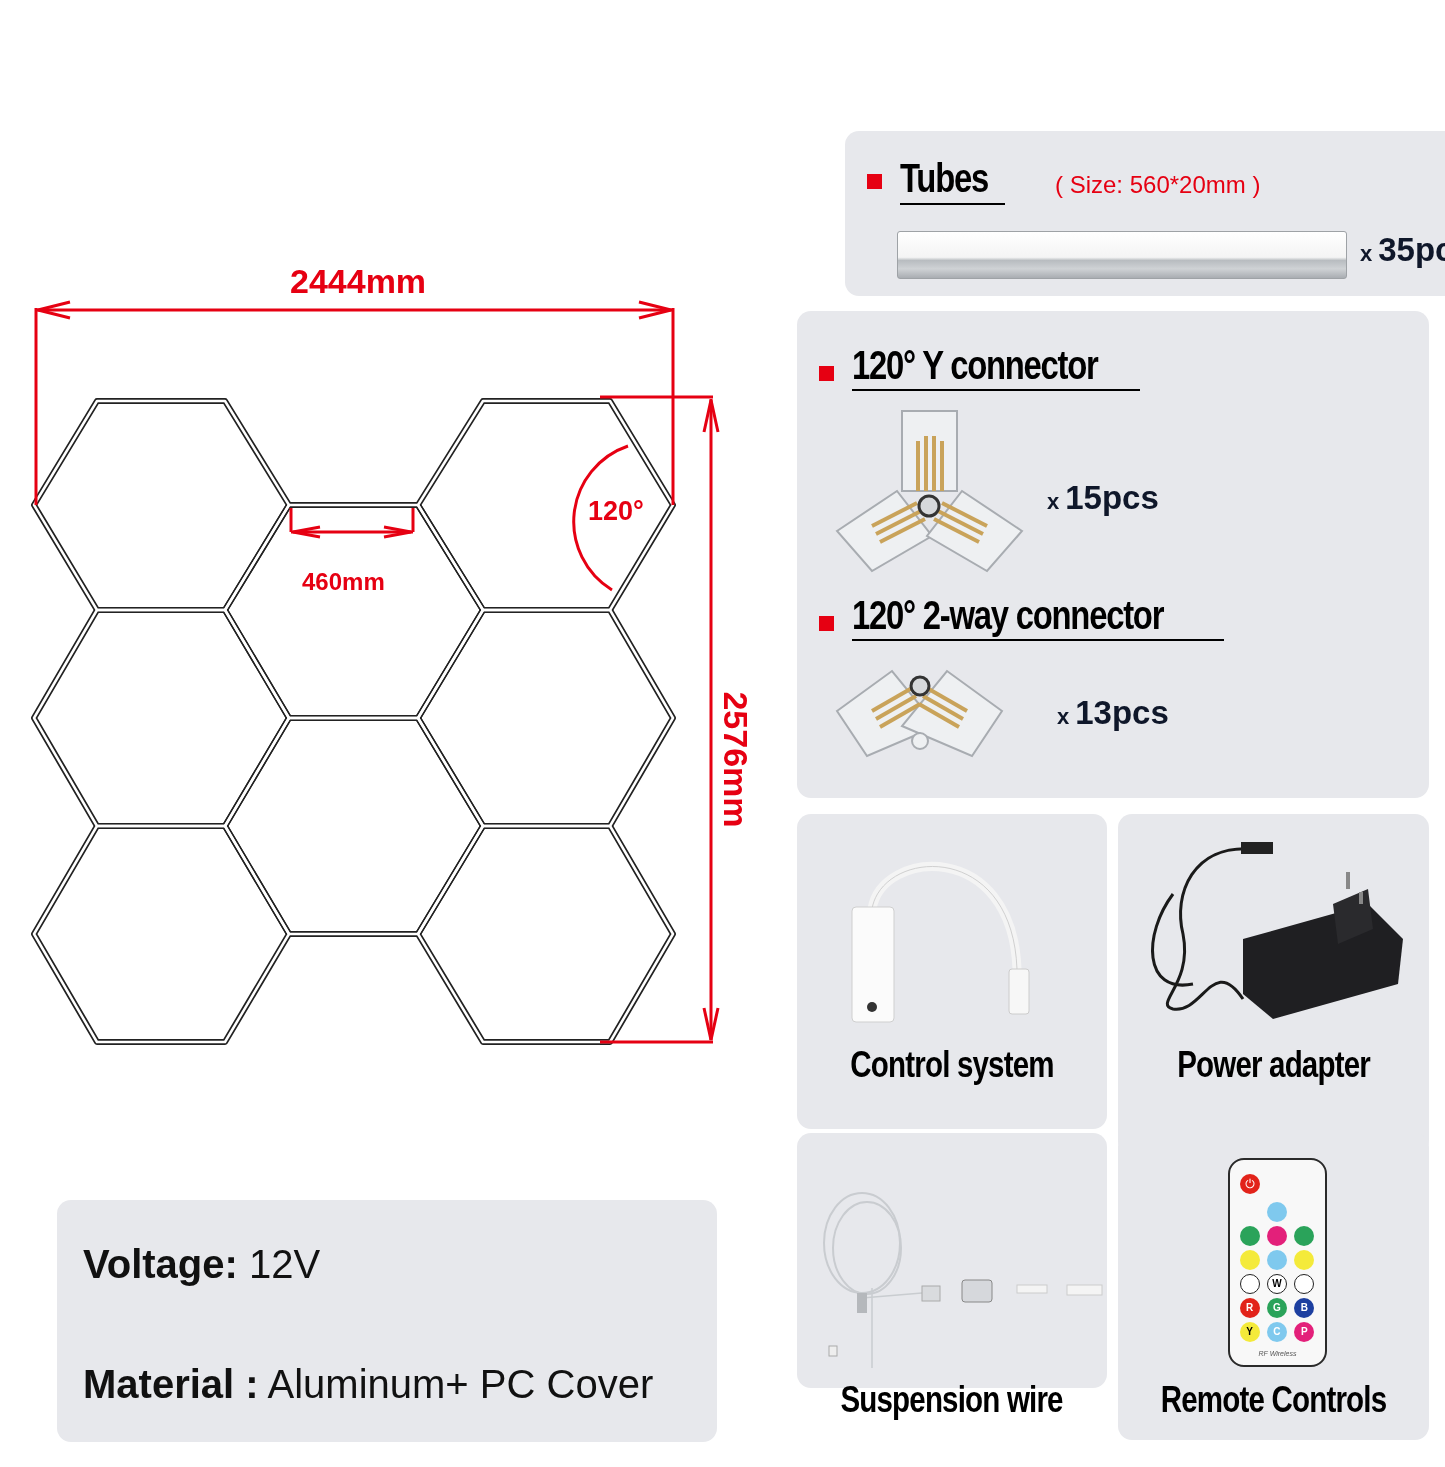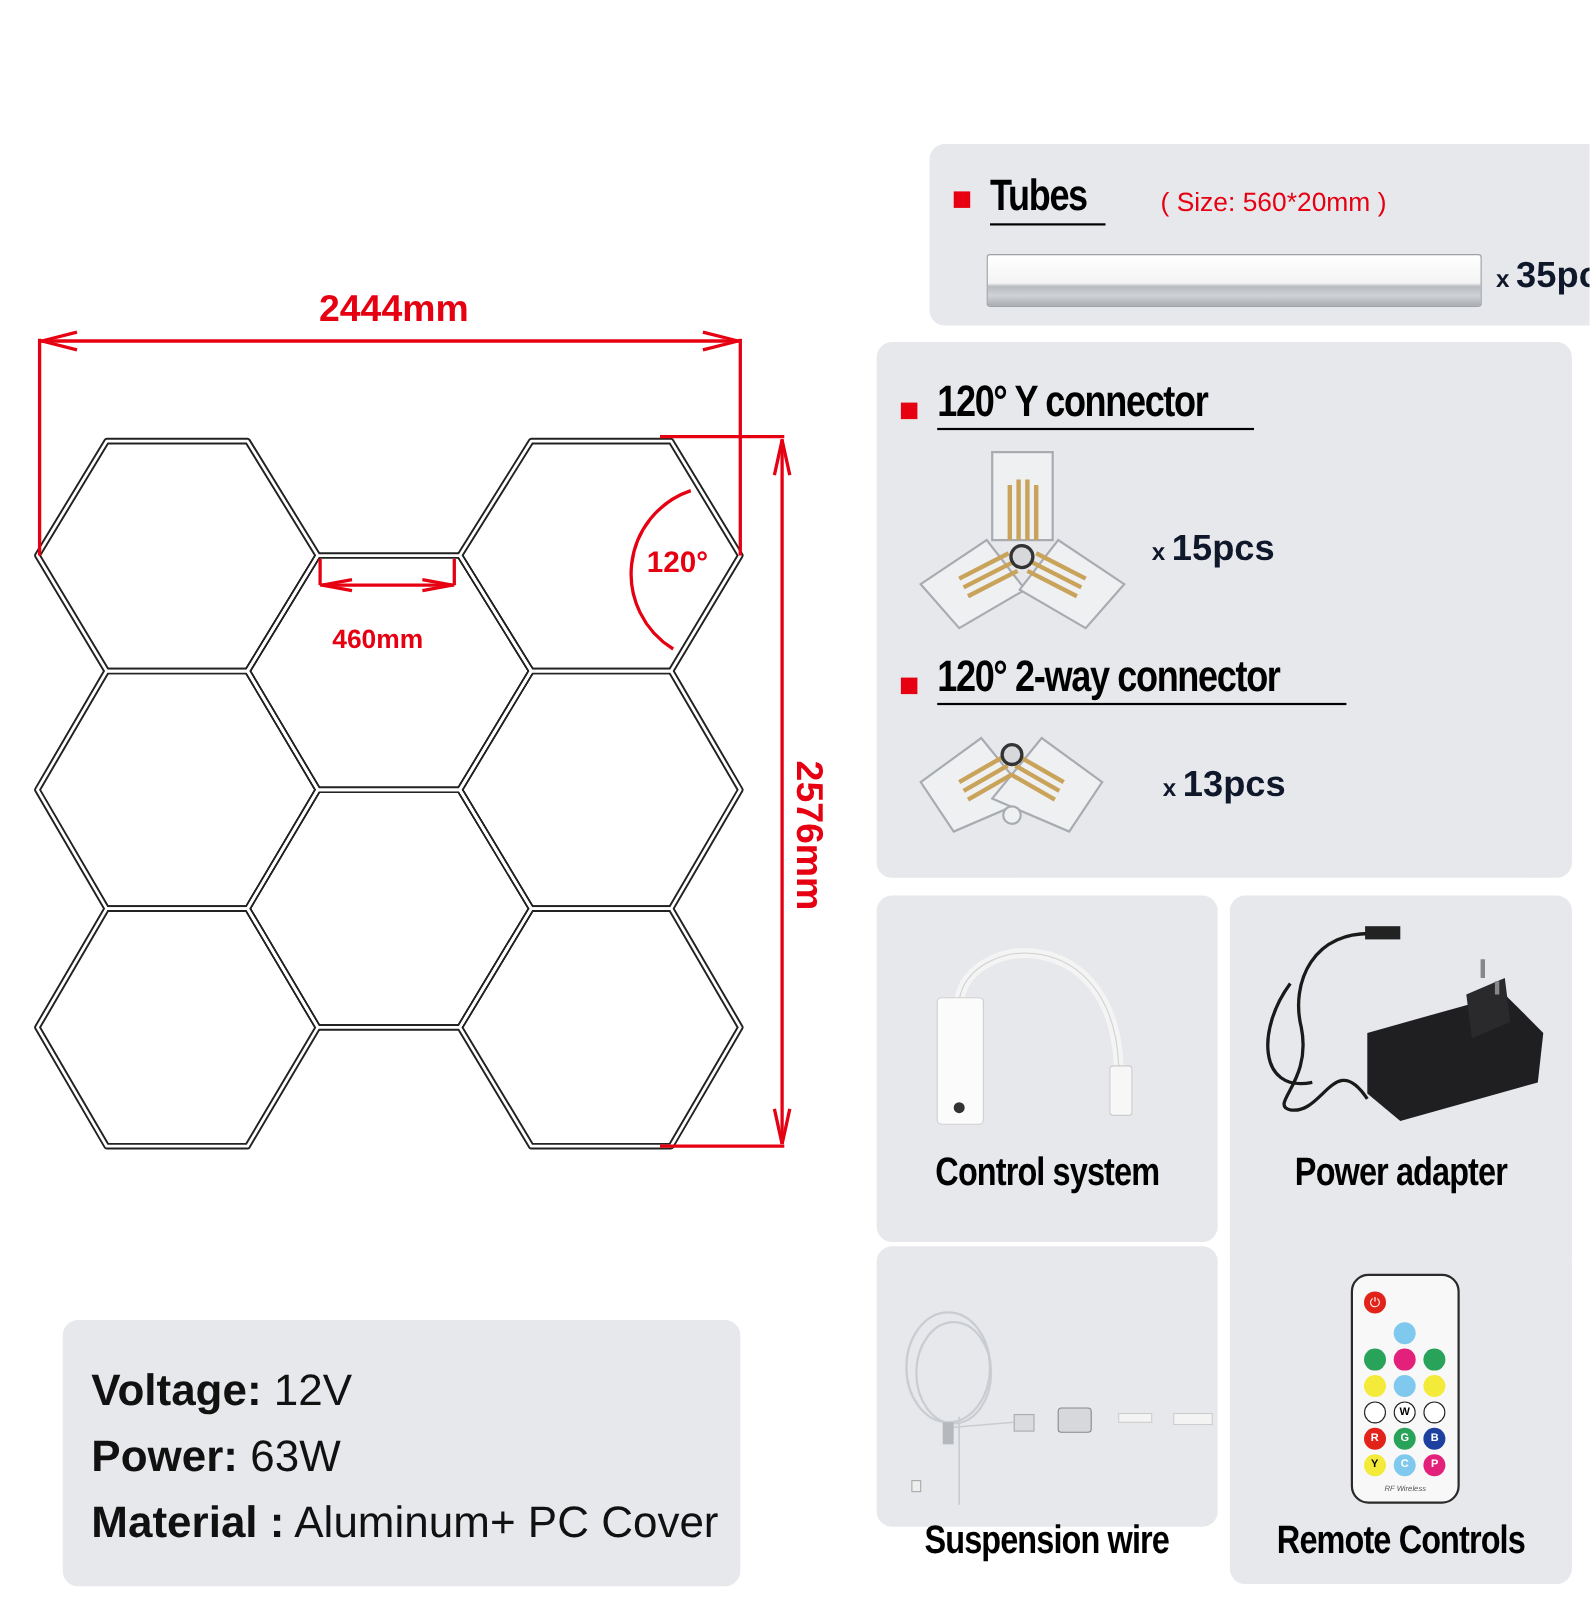--- a/index.html
+++ b/index.html
@@ -70,28 +70,24 @@
       <polyline points="384,527 411,532 384,537"></polyline>
       <path d="M 628 446 A 80 80 0 0 0 612 590"></path>
     </g>
   </svg>
   <div class="dim-label" style="left:290px;top:12px;font-size:34px;">2444mm</div>
   <div class="dim-label" style="left:302px;top:318px;font-size:24px;">460mm</div>
   <div class="dim-label" style="left:588px;top:246px;font-size:27px;">120°</div>
   <div class="dim-label" style="left:655px;top:490px;font-size:34px;transform:rotate(90deg);transform-origin:center;width:160px;text-align:center;">2576mm</div>
 </div>
 
-<div class="card" style="left:57px;top:1200px;width:616px;height:242px;">
+<div class="card" style="left:57px;top:1200px;width:616px;height:242px;padding-left:44px;">
   <div class="spec-line" style="top:42px;">
     <b>Voltage:</b>
     <span>12V</span>
-  </div>
-  <div class="spec-line" style="top:102px;">
-    <b>Power:</b>
-    <span>63W</span>
   </div>
   <div class="spec-line" style="top:162px;">
     <b>Material :</b>
     <span>Aluminum+ PC Cover</span>
   </div>
 </div>
 
 <div class="card" style="left:797px;top:131px;width:632px;height:165px;margin-left:48px;">
   <div class="bullet" style="left:22px;top:43px;"></div>
   <div class="title" style="left:55px;top:25px;">Tubes</div>

